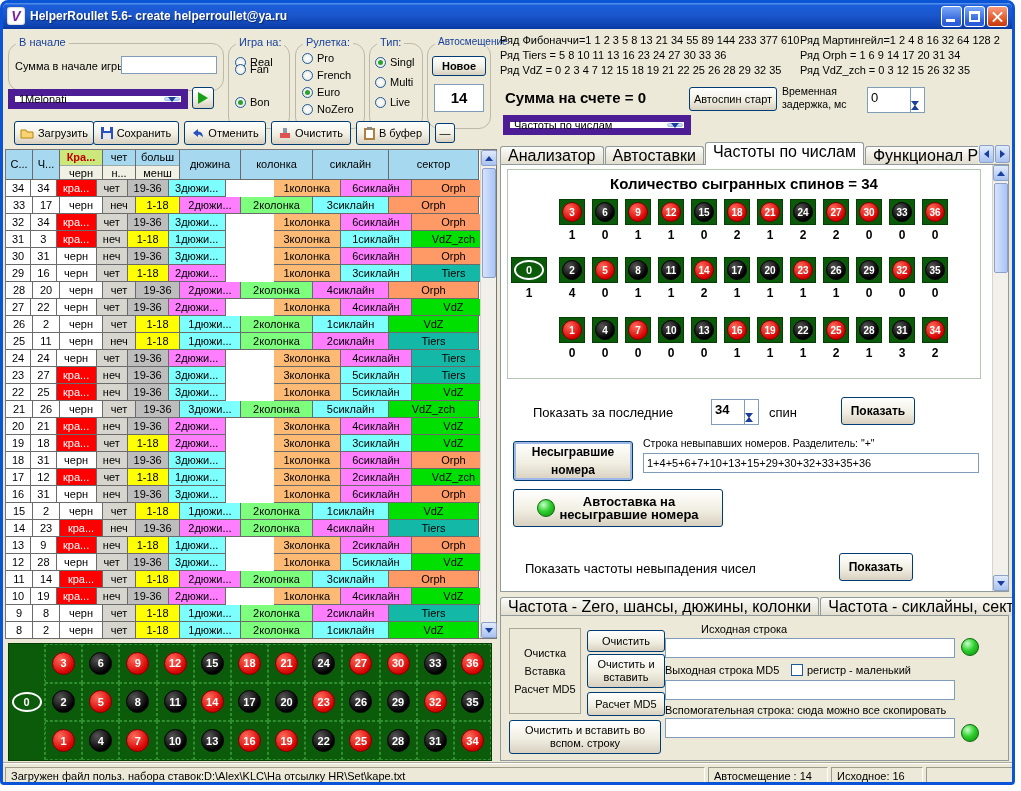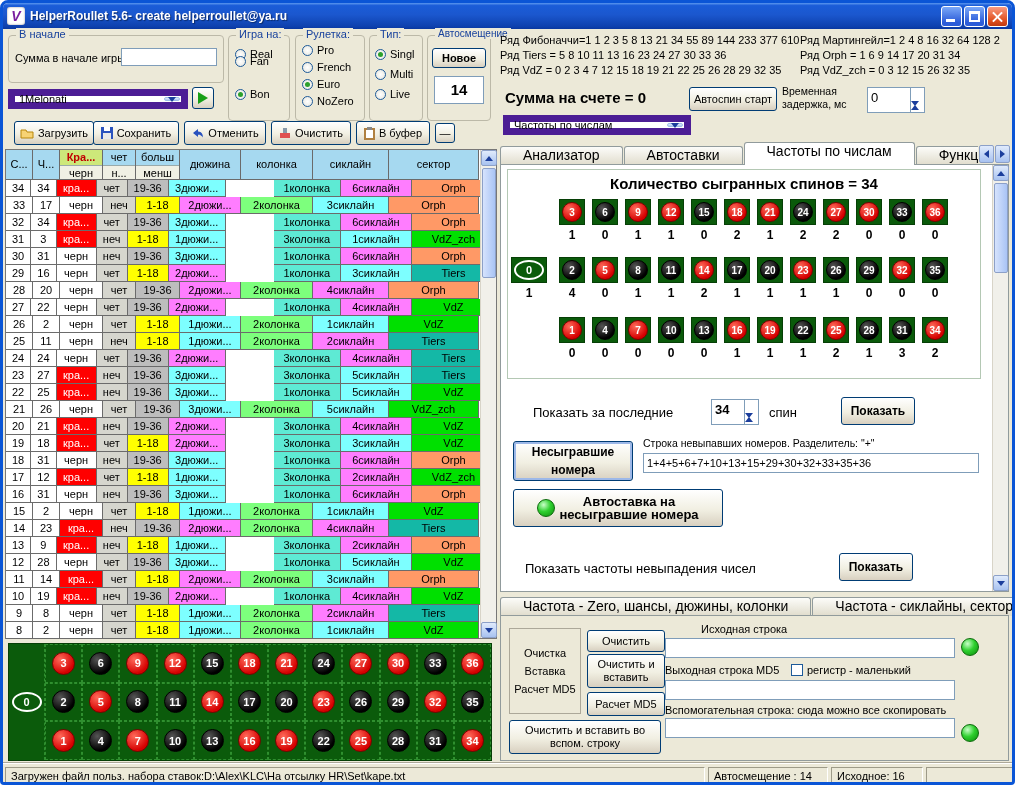--- a/index.html
+++ b/index.html
@@ -15,21 +15,21 @@
   .title-text { color:#fff; font-weight:bold; font-size:12px; text-shadow:1px 1px 1px #0A2A6A; flex:1; }
   .tb-btn { width:21px; height:21px; border:1px solid #fff; border-radius:3px; margin-left:2px; position:relative;
     background:linear-gradient(180deg,#7AA8F8,#2C5CD8 80%); }
   .tb-btn.close { background:linear-gradient(180deg,#FA9B80,#E0501F 70%, #C03A10); }
   .min-glyph { position:absolute; left:4px; bottom:4px; width:9px; height:3px; background:#fff; }
   .max-glyph { position:absolute; left:4px; top:4px; width:11px; height:11px; border:2px solid #fff; border-top-width:3px; }
   .x1,.x2 { position:absolute; left:3px; top:9px; width:13px; height:2px; background:#fff; }
   .x1 { transform:rotate(45deg);} .x2 { transform:rotate(-45deg);}
 
   
-  .gb { position:absolute; border:1px solid #BCB9A8; border-radius:4px; }
+  .gb { position:absolute; border:1px solid #BCB9A8; border-radius:12px;margin-top:8px; }
   .gb .lbl { position:absolute; top:-8px; left:7px; background:#ECE9D8; padding:0 3px; color:#16409C; font-size:11px; white-space:nowrap; }
   .xbtn { border:1px solid #003C74; border-radius:3px; background:linear-gradient(180deg,#FFFFFF,#F1EFE2 55%,#D8D0C0);
     font-size:11px; display:flex; align-items:center; justify-content:center; gap:4px; cursor:default; text-align:center; }
   .tin { border:1px solid #7F9DB9; background:#fff; font-size:11px; padding:1px 3px; font-family:"Liberation Sans",sans-serif; }
   .combo { position:absolute; border:7px solid #4c1d95; background:#fff; font-size:11px; display:flex; align-items:center; padding-left:4px; }
   .combo .arr { position:absolute; right:1px; top:1px; bottom:1px; width:16px; border:1px solid #9EBEE8; border-radius:2px;
     background:linear-gradient(180deg,#E2EDFD,#AFC9F2); display:flex; align-items:center; justify-content:center; }
   .tri-down { width:0; height:0; border-left:4px solid transparent; border-right:4px solid transparent; border-top:5px solid #1B3E9C; }
   .tri-up { width:0; height:0; border-left:4px solid transparent; border-right:4px solid transparent; border-bottom:5px solid #1B3E9C; }
   .radio { position:absolute; display:flex; align-items:center; gap:4px; font-size:11px; }
@@ -61,42 +61,42 @@
   .th .t,.th .b { display:block; height:15px; line-height:15px; }
   .th .b { background:#F0F0E4; border-top:1px solid #9AA; }
   .th.single { line-height:29px; }
   .th .kra { color:#C00000; background:#CDE87A; font-weight:bold; }
   .tr { display:flex; height:17px; font-size:11px; }
   .td { border-right:1px solid #6B6B6B; border-bottom:1px solid #6B6B6B; text-align:center; line-height:16px; overflow:hidden; white-space:nowrap; }
   .c0{width:27px;} .c1{width:27px;} .c2{width:43px;} .c3{width:33px;} .c4{width:44px;}
   .c5{width:61px;} .c6{width:72px;} .c7{width:76px;} .c8{width:90px;}
   .cl-white{background:#fff;} .cl-red{background:#F00;color:#fff;} .cl-par{background:#D6D6CE;}
   .cl-yellow{background:#FFFF00;} .cl-gray{background:#BDBDBD;}
-  .cl-aqua{background:#7DFFFF;} .cl-mag{background:#FF7DFF;} .cl-green{background:#7DFF7D;} .cl-yel{background:#5eead4;margin-left:48px;}
+  .cl-aqua{background:#7DFFFF;} .cl-mag{background:#FF7DFF;} .cl-green{background:#7DFF7D;} .cl-yel{background:#fdba74;margin-left:48px;}
   .cl-orph{background:#FF9966;} .cl-tiers{background:#14b8a6;} .cl-vdz{background:#00E000;}
 
   
   .num { border-radius:50%; color:#fff; font-weight:bold; font-size:11px; display:flex; align-items:center; justify-content:center;
     width:23px; height:23px; }
   .num.red { background:radial-gradient(circle at 35% 30%, #FF6A5A, #D50000 70%); border:1px solid #7A0000; }
   .num.black { background:radial-gradient(circle at 35% 30%, #555, #000 70%); border:1px solid #000; }
   .num.small { width:20px; height:20px; font-size:10px; }
   #left-board { position:absolute; left:5px; top:640px; width:484px; height:118px; background:#0B5B0B; border:1px solid #063F06; display:flex; }
   #left-board .zcol { width:36px; display:flex; align-items:center; justify-content:center; border-right:1px dashed #2F8F2F; }
   #left-board-grid { flex:1; display:grid; grid-template-columns:repeat(12,1fr); grid-template-rows:repeat(3,1fr); }
   .bcell { display:flex; align-items:center; justify-content:center; border:1px dashed #2F8F2F; }
   .zero-ell { width:30px; height:20px; border:2px solid #fff; border-radius:50%; color:#fff; font-weight:bold; font-size:11px;
     display:flex; align-items:center; justify-content:center; background:#0B5B0B; }
 
   
   .series { position:absolute; font-size:11px; line-height:15px; white-space:nowrap; }
   #sum-label { position:absolute; left:502px; top:86px; font-weight:bold; font-size:15px; }
   #main-tabs { position:absolute; left:497px; top:139px; width:478px; height:23px; display:flex; align-items:flex-end; overflow:hidden; }
-  .tab { height:19px; line-height:17px; padding:0 22px; border:1px solid #919B9C; border-bottom:none; border-radius:3px 3px 0 0;
-    background:linear-gradient(180deg,#FCFCF9,#E0DCCC); font-size:14px; margin-right:1px; white-space:nowrap; }
+  .tab { height:19px; line-height:17px; padding:0 7px; border:1px solid #919B9C; border-bottom:none; border-radius:3px 3px 0 0;
+    background:linear-gradient(180deg,#FCFCF9,#E0DCCC); font-size:16px; margin-right:1px; white-space:nowrap; }
   .tab.active { height:23px; background:#fff; position:relative; z-index:3; }
   #tab-arrows { position:absolute; left:976px; top:142px; display:flex; gap:1px; }
   #tab-arrows div { width:15px; height:18px; border:1px solid #8CA0C8; border-radius:2px; background:linear-gradient(180deg,#E0EBFC,#A8C2F0);
     display:flex; align-items:center; justify-content:center; }
   .tri-left { width:0;height:0;border-top:4px solid transparent;border-bottom:4px solid transparent;border-right:5px solid #1B3E9C; }
   .tri-right { width:0;height:0;border-top:4px solid transparent;border-bottom:4px solid transparent;border-left:5px solid #1B3E9C; }
 
   #freq-panel { position:absolute; left:497px; top:161px; width:509px; height:428px; background:#fff; border:1px solid #919B9C; }
   #freq-frame { position:absolute; left:6px; top:4px; width:474px; height:210px; border:1px solid #B4C8B4; }
   #freq-title { position:absolute; left:6px; top:10px; width:474px; text-align:center; font-weight:bold; font-size:15px; }

